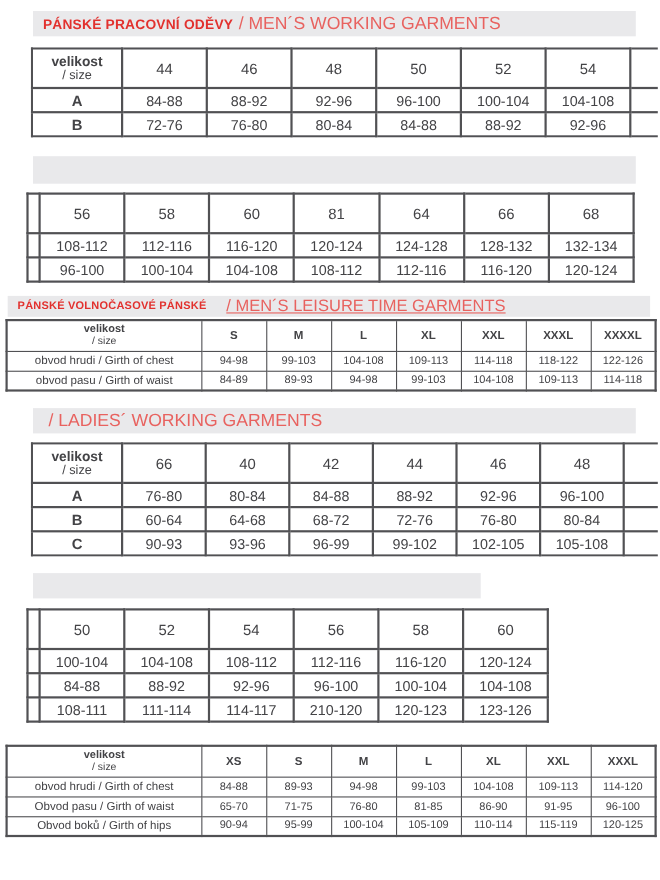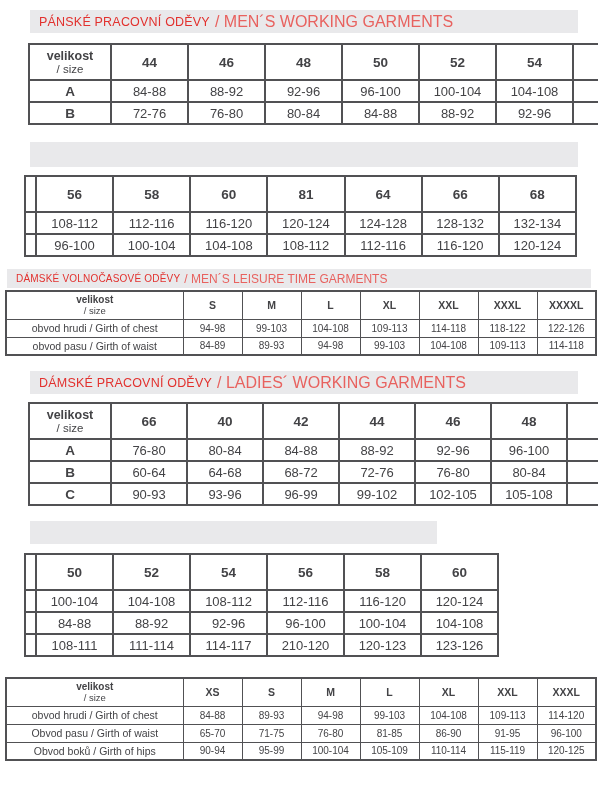--- a/index.html
+++ b/index.html
@@ -3,24 +3,24 @@
 <meta charset="utf-8">
 <style>
   html,body{margin:0;padding:0;background:#fff;}
   .page{
     position:relative;width:600px;height:800px;background:var(--page_bg,#fff);
     font-family:"Liberation Sans",sans-serif;overflow:hidden;
   }
   
   .bar{position:absolute;background:var(--bar_bg,#e9e9eb);}
   .title{display:flex;align-items:center;height:100%;padding-left:9px;white-space:nowrap;}
-  .t-b{color:var(--red_bold,#e2312e);font-weight:normal;font-size:12.5px;letter-spacing:.2px;}
+  .t-b{color:var(--red_bold,#e2312e);font-weight:bold;font-size:12.5px;letter-spacing:.2px;}
   .t-l{color:var(--red_light,#e8625f);font-size:16px;margin-left:5px;}
   .bar-sm .t-b{font-size:10px;}
-  .bar-sm .t-l{font-size:12px;margin-left:4px;}
+  .bar-sm .t-l{font-size:15px;margin-left:18px;text-decoration:underline;}
   #bar1{left:30px;top:10px;width:548px;height:23px;}
   #bar2{left:30px;top:142px;width:548px;height:25px;}
   #bar3{left:7px;top:269px;width:584px;height:19px;}
   #bar4{left:30px;top:371px;width:548px;height:23px;}
   #bar5{left:30px;top:521px;width:407px;height:23px;}
 
   
   .tblwrap{position:absolute;overflow:hidden;}
   #wrap1{left:28px;top:43px;width:570px;}
   #wrap4{left:28px;top:402px;width:570px;}
@@ -36,21 +36,21 @@
   .tbl-big td{border:2px solid var(--border,#515154);}
   .tbl-sm{border:2px solid var(--border,#515154);}
   .tbl-sm td{border:1px solid var(--border,#515154);}
   .tbl td{text-align:center;vertical-align:middle;color:var(--text,#434346);overflow:hidden;padding:0;}
 
   .tbl-big .hrow{height:36px;}
   .tbl-big .drow{height:22px;}
   .tbl-sm .hrow{height:28px;}
   .tbl-sm .drow{height:18px;}
 
-  .tbl-big .size-cell{font-weight:bold;font-size:13.5px;}
+  .tbl-big .size-cell{font-weight:normal;font-size:13.5px;}
   .tbl-big .val{font-size:13px;}
   .rlabel{font-weight:bold;font-size:13.5px;}
   .corner .c1{font-weight:bold;font-size:12.5px;line-height:14px;}
   .corner .c2{font-size:11.5px;line-height:13px;}
 
   .tbl-sm .size-cell{font-weight:bold;font-size:10.5px;}
   .tbl-sm .val{font-size:10px;}
   .rlabel2{font-size:10.5px;}
   .rlabel2 .lb{font-weight:normal;}
   .tbl-sm .corner .c1{font-size:10px;line-height:11px;}
@@ -160,21 +160,21 @@
           <td class="val">108-112</td>
           <td class="val">112-116</td>
           <td class="val">116-120</td>
           <td class="val">120-124</td>
         </tr>
     </tbody>
   </table>
 
   <div class="bar bar-sm" id="bar3">
     <div class="title">
-      <span class="t-b">DÁMSKÉ VOLNOČASOVÉ ODĚVY</span>
+      <span class="t-b">PÁNSKÉ VOLNOČASOVÉ PÁNSKÉ</span>
       <span class="t-l">/ MEN´S LEISURE TIME GARMENTS</span>
     </div>
   </div>
 
   <table class="tbl tbl-sm" id="t3">
     <colgroup>
       <col style="width:177px">
         <col style="width:59px">
         <col style="width:59px">
         <col style="width:59px">
@@ -221,21 +221,20 @@
           <td class="val">99-103</td>
           <td class="val">104-108</td>
           <td class="val">109-113</td>
           <td class="val">114-118</td>
         </tr>
     </tbody>
   </table>
 
   <div class="bar" id="bar4">
     <div class="title">
-      <span class="t-b">DÁMSKÉ PRACOVNÍ ODĚVY</span>
       <span class="t-l">/ LADIES´ WORKING GARMENTS</span>
     </div>
   </div>
 
   <div class="tblwrap" id="wrap4">
     <table class="tbl tbl-big" id="t4">
       <colgroup>
         <col style="width:82px">
           <col style="width:76px">
           <col style="width:76px">

